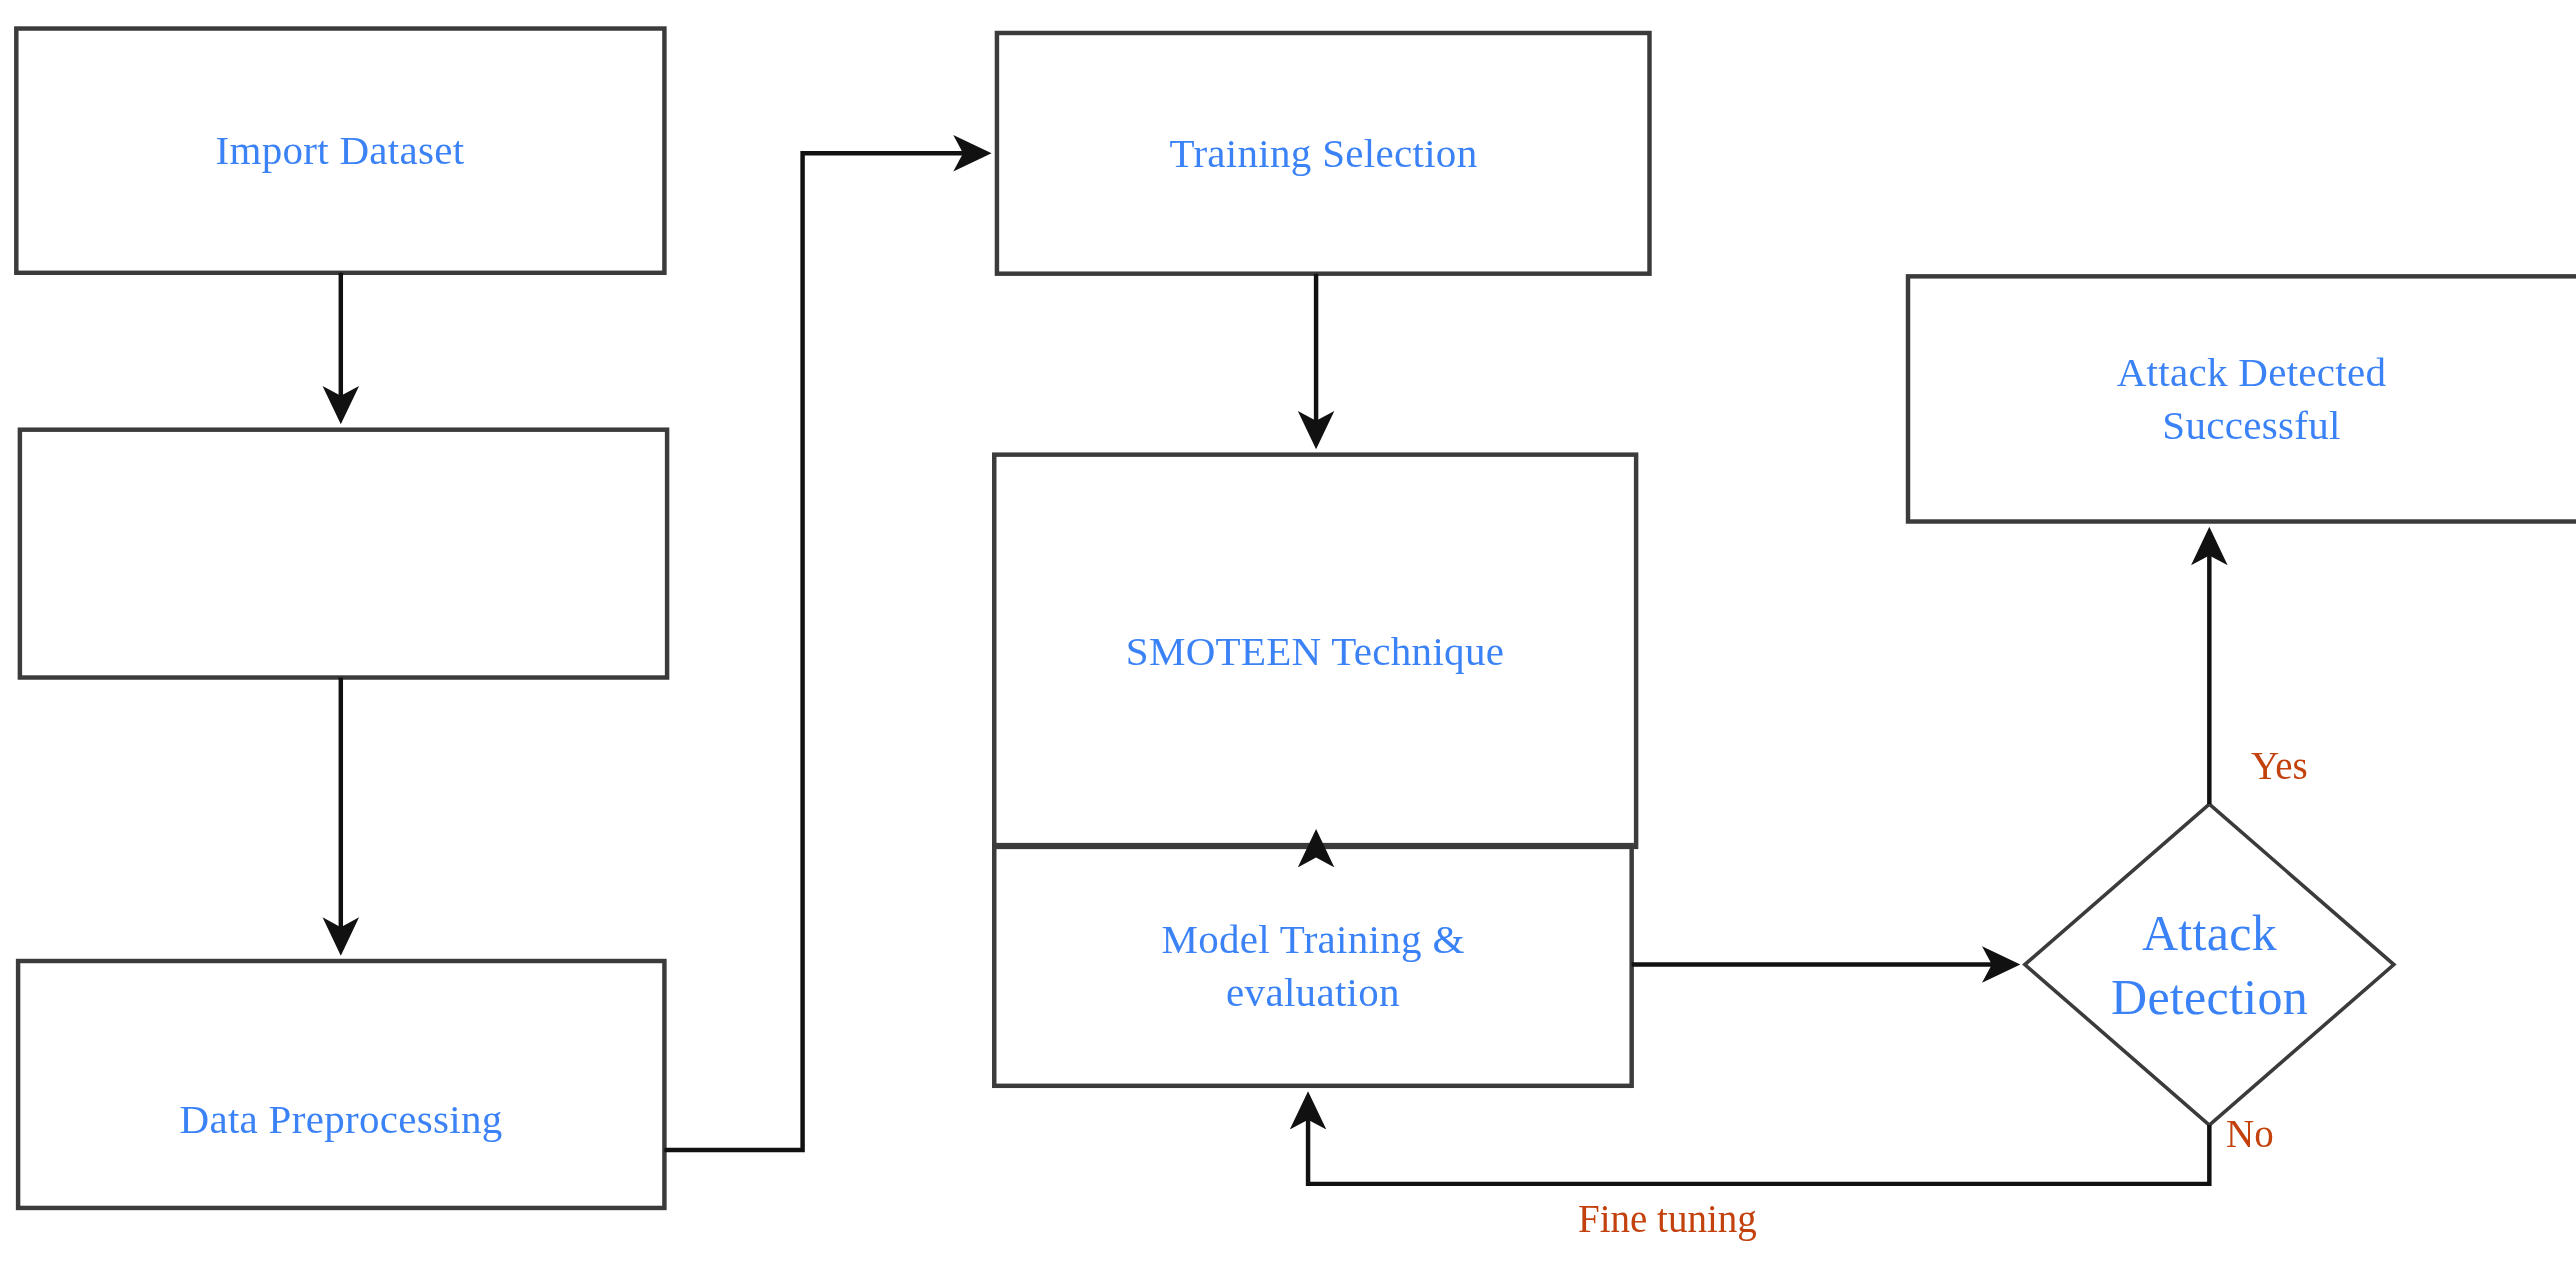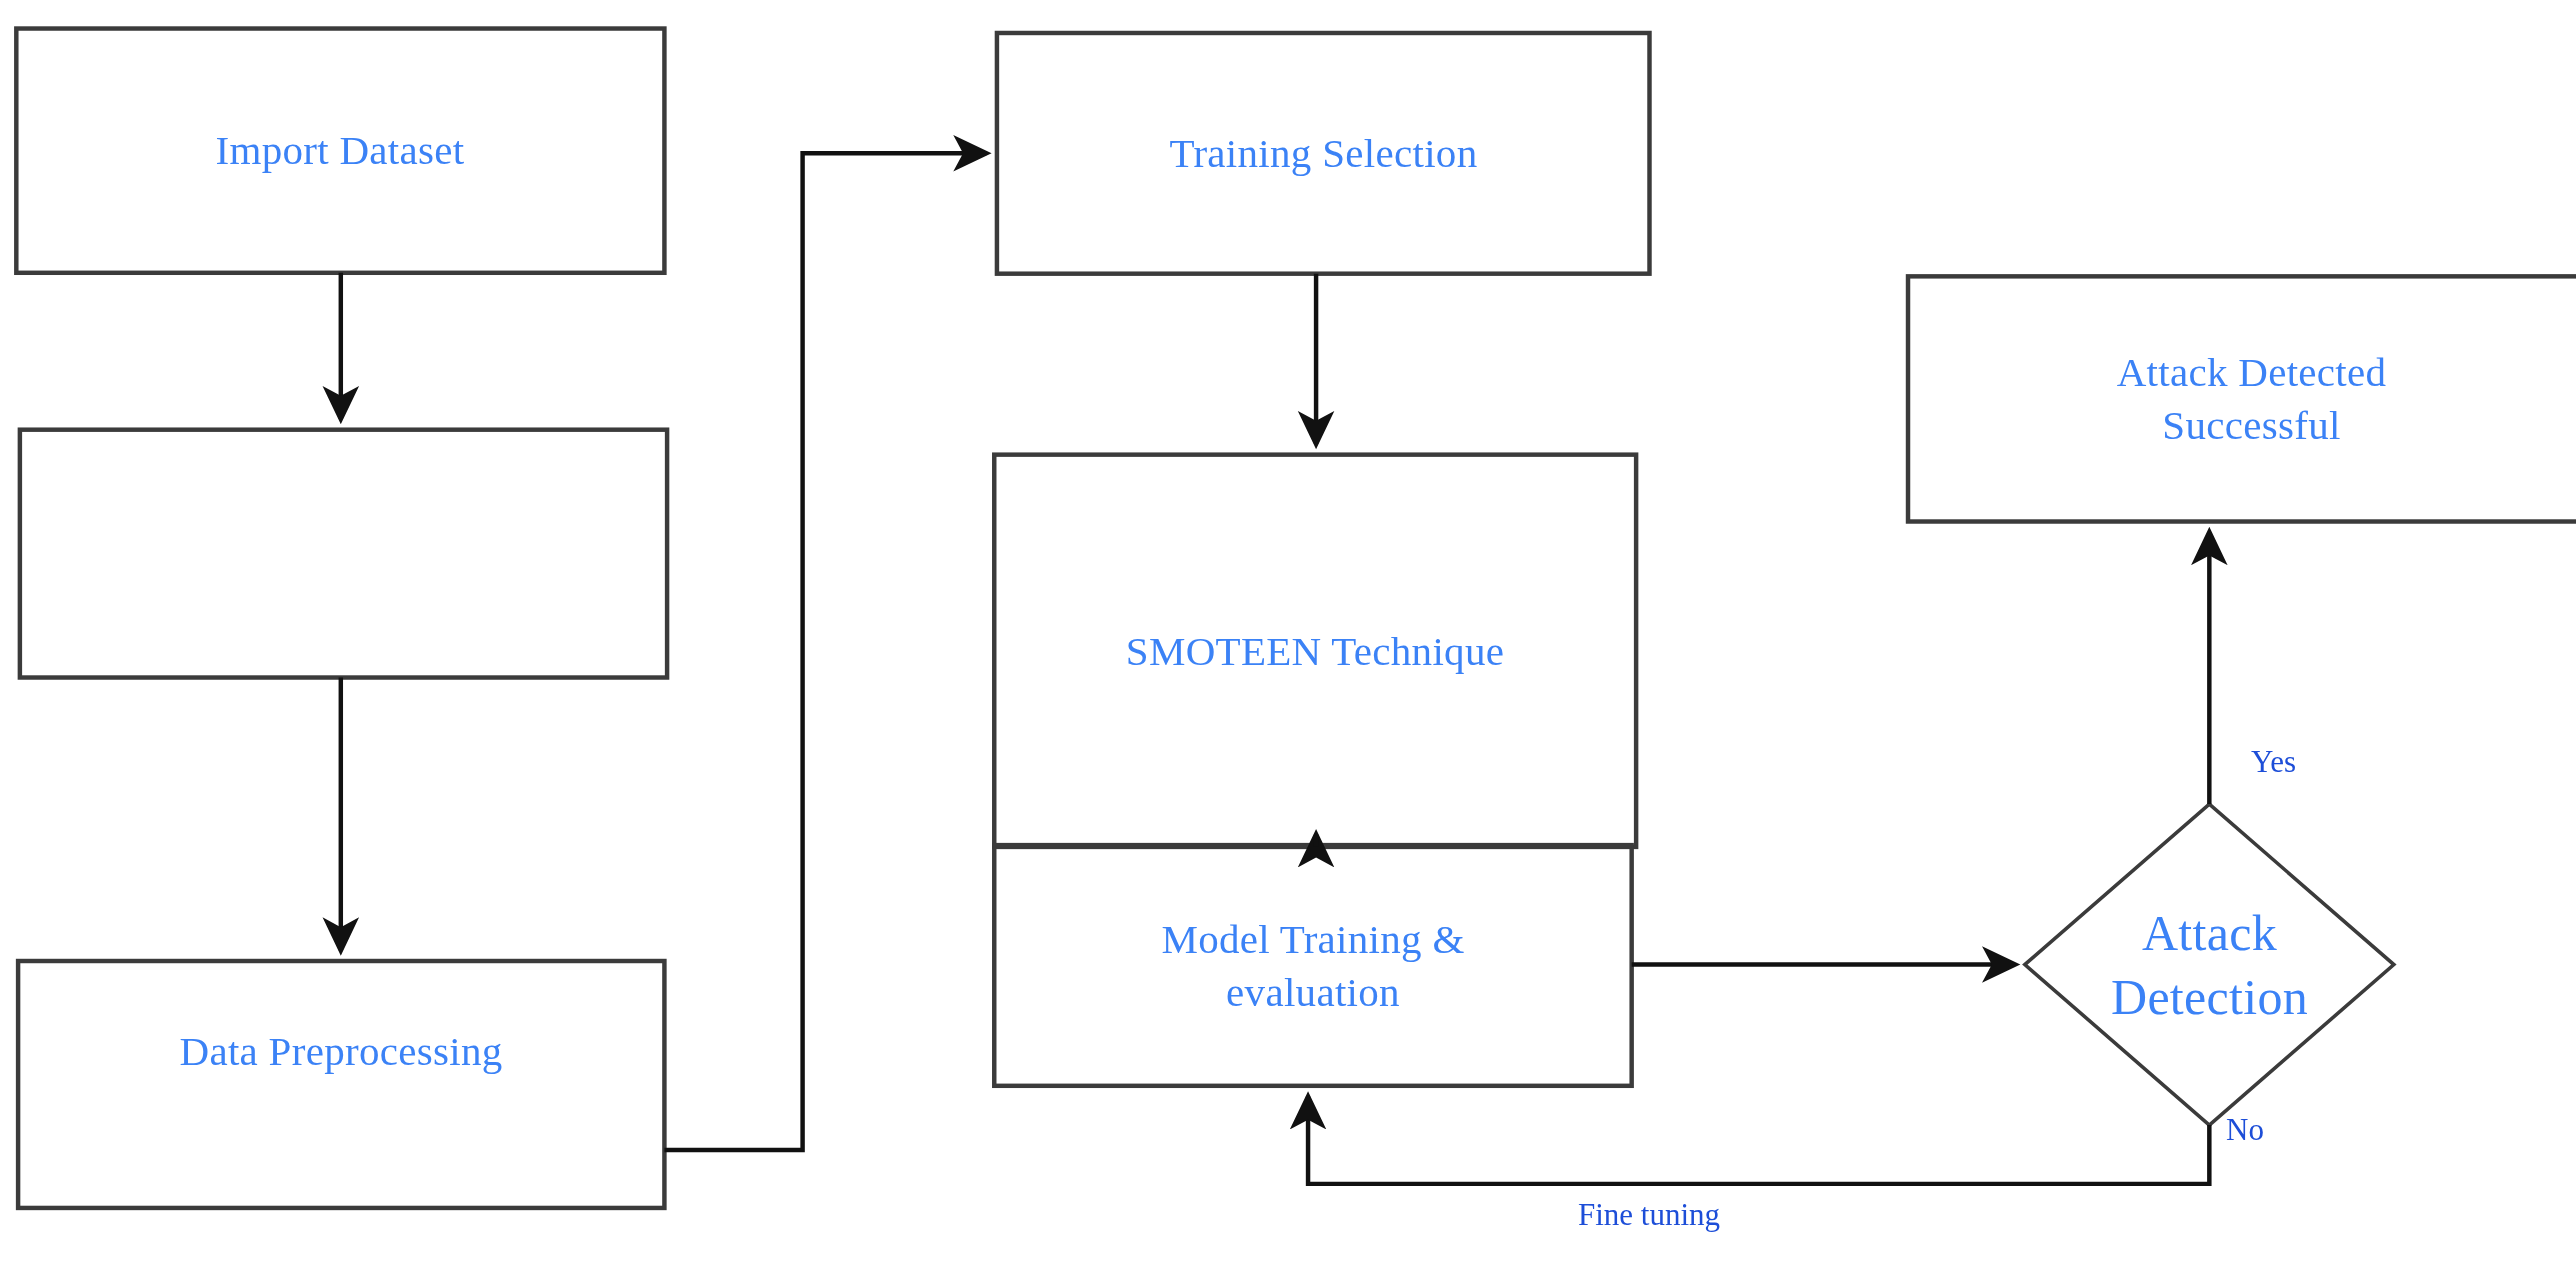--- a/index.html
+++ b/index.html
@@ -34,22 +34,22 @@
     text-align: center;
     color: #3b82f6;
     font-size: 41px;
     line-height: 1.28;
     letter-spacing: 0.3px;
     white-space: pre-line;
     pointer-events: none;
   }
   .edge-label {
     position: absolute;
-    color: #1d4ed8;
-    font-size: 31px;
+    color: #c2410c;
+    font-size: 39px;
     line-height: 1.1;
     white-space: nowrap;
     pointer-events: none;
   }
 </style>
 </head>
 <body>
 
 <div id="canvas">
 
@@ -82,21 +82,21 @@
       <path d="M 2478 1262 L 2478 1328 L 1467 1328 L 1467 1230"></path>
     </g>
     <g stroke="#111111" stroke-width="5" fill="none">
       <path d="M 1476 950 L 1476 940"></path>
     </g>
   </svg>
 
   <div class="node-label" style="left:16px; top:28.5px; width:648px; height:244px;">Import Dataset</div>
 
 
-  <div class="node-label" style="left:18px; top:928px; width:646px; height:247px;">Data Preprocessing</div>
+  <div class="node-label" style="left:18px; top:996px; width:646px; height:247px;">Data Preprocessing</div>
 
   <div class="node-label" style="left:997px; top:33px; width:653px; height:241px;">Training Selection</div>
 
   <div class="node-label" style="left:994px; top:455px; width:642px; height:392px;">SMOTEEN  Technique</div>
 
   <div class="node-label" style="left:994px; top:845px; width:638px; height:241px;">Model Training &amp;
 evaluation</div>
 
   <div class="node-label" style="left:2051px; top:867px; width:317px; height:196px; font-size:50px;">Attack
 Detection</div>

